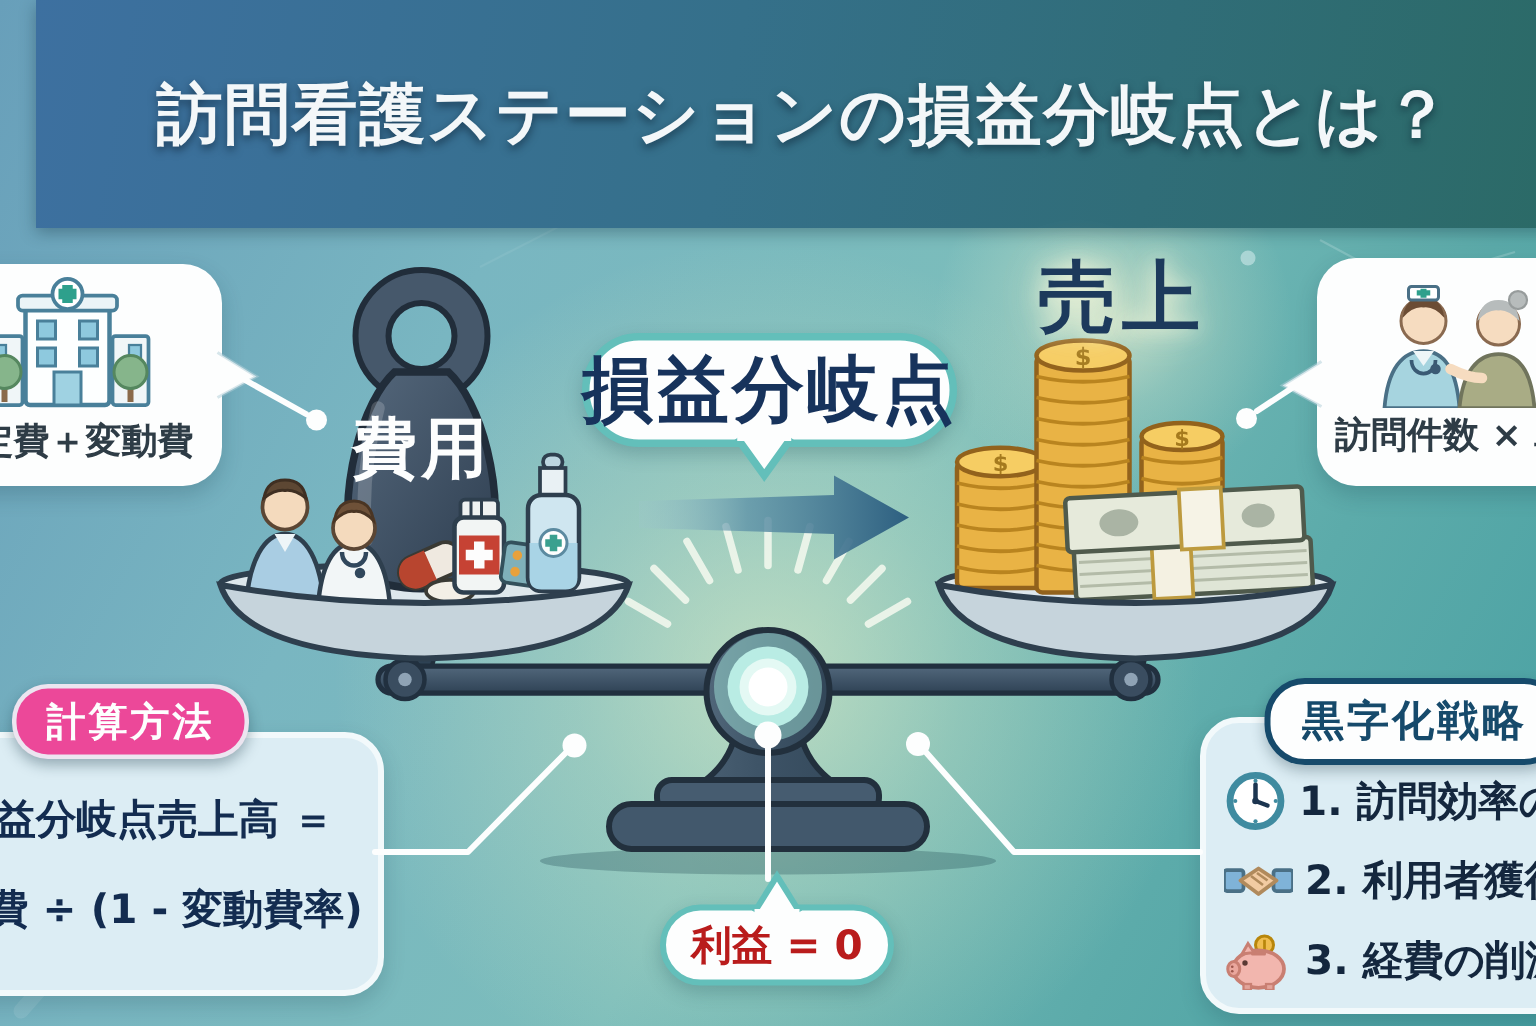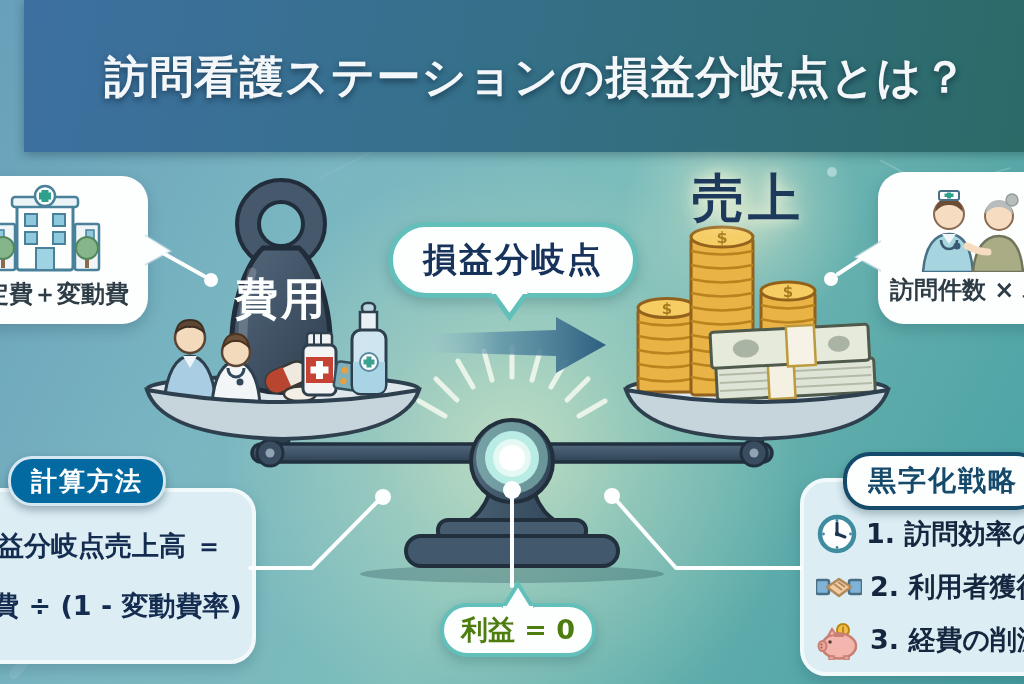--- a/index.html
+++ b/index.html
@@ -21,23 +21,23 @@
     display:flex;align-items:center;justify-content:center;
     box-shadow:0 3px 10px rgba(15,40,55,.35);margin-left:24px;}
   .title-line{color:#f3f7f9;font-size:44px;font-weight:900;line-height:57px;letter-spacing:1px;
     text-shadow:0 3px 6px rgba(8,24,40,.55);white-space:nowrap;}
 
   
   .bubble{position:absolute;background:#fdfefe;border:5px solid #63bfba;border-radius:40px;
     display:flex;align-items:center;justify-content:center;
     box-shadow:0 5px 12px rgba(25,70,80,.25);}
   .center-bubble{left:388px;top:222px;width:240px;height:66px;}
-  .center-bubble .txt{font-size:34px;font-weight:900;color:#17335c;letter-spacing:2px;white-space:nowrap;}
+  .center-bubble .txt{font-size:48px;font-weight:900;color:#17335c;letter-spacing:2px;white-space:nowrap;}
   .profit-bubble{left:440px;top:603px;width:148px;height:46px;border-width:4px;border-radius:28px;}
-  .profit-bubble .txt{font-size:27px;font-weight:900;color:#4d7c0f;white-space:nowrap;}
+  .profit-bubble .txt{font-size:27px;font-weight:900;color:#b91c1c;white-space:nowrap;}
   .tail{position:absolute;overflow:visible;}
 
   
   .callout{position:absolute;background:#fdfefe;border-radius:26px;
     box-shadow:0 6px 14px rgba(25,60,75,.22);display:flex;flex-direction:column;align-items:center;}
   .callout-left{left:-58px;top:176px;width:206px;height:148px;}
   .callout-right{left:878px;top:172px;width:208px;height:152px;}
   .callout .ctext{font-size:24px;font-weight:900;color:#2e3c46;white-space:nowrap;margin-top:2px;}
   .callout-right .ctext{align-self:flex-start;margin-left:12px;}
 
@@ -48,21 +48,21 @@
 
   
   .panel{position:absolute;background:#dcedf4;border:4px solid #f2f9fb;border-radius:26px;
     box-shadow:0 6px 14px rgba(25,60,75,.20);}
   .panel-left{left:-70px;top:488px;width:318px;height:168px;}
   .panel-right{left:800px;top:478px;width:292px;height:190px;}
   .formula{position:absolute;font-weight:900;color:#132c50;white-space:nowrap;font-size:27px;}
   .formula.l1{left:36px;top:36px;}
   .formula.l2{left:4px;top:96px;}
   .badge{position:absolute;display:flex;align-items:center;justify-content:center;white-space:nowrap;}
-  .badge-left{left:8px;top:456px;width:152px;height:44px;background:#0369a1;border:3px solid rgba(236,246,250,.9);
+  .badge-left{left:8px;top:456px;width:152px;height:44px;background:#ec4899;border:3px solid rgba(236,246,250,.9);
     border-radius:24px;color:#fdfefe;font-size:26px;font-weight:900;letter-spacing:2px;
     box-shadow:0 4px 9px rgba(15,45,60,.35);}
   .badge-right{left:843px;top:452px;width:192px;height:50px;background:#fdfefe;border:4px solid #164a6b;
     border-radius:27px;color:#164a6b;font-size:28px;font-weight:900;letter-spacing:2px;
     box-shadow:0 4px 9px rgba(15,45,60,.3);}
 
   
   .rows{position:absolute;left:12px;top:30px;display:flex;flex-direction:column;gap:9px;}
   .row{display:flex;align-items:center;gap:8px;height:44px;}
   .row .rtext{font-size:27px;font-weight:900;color:#14273e;white-space:nowrap;}

